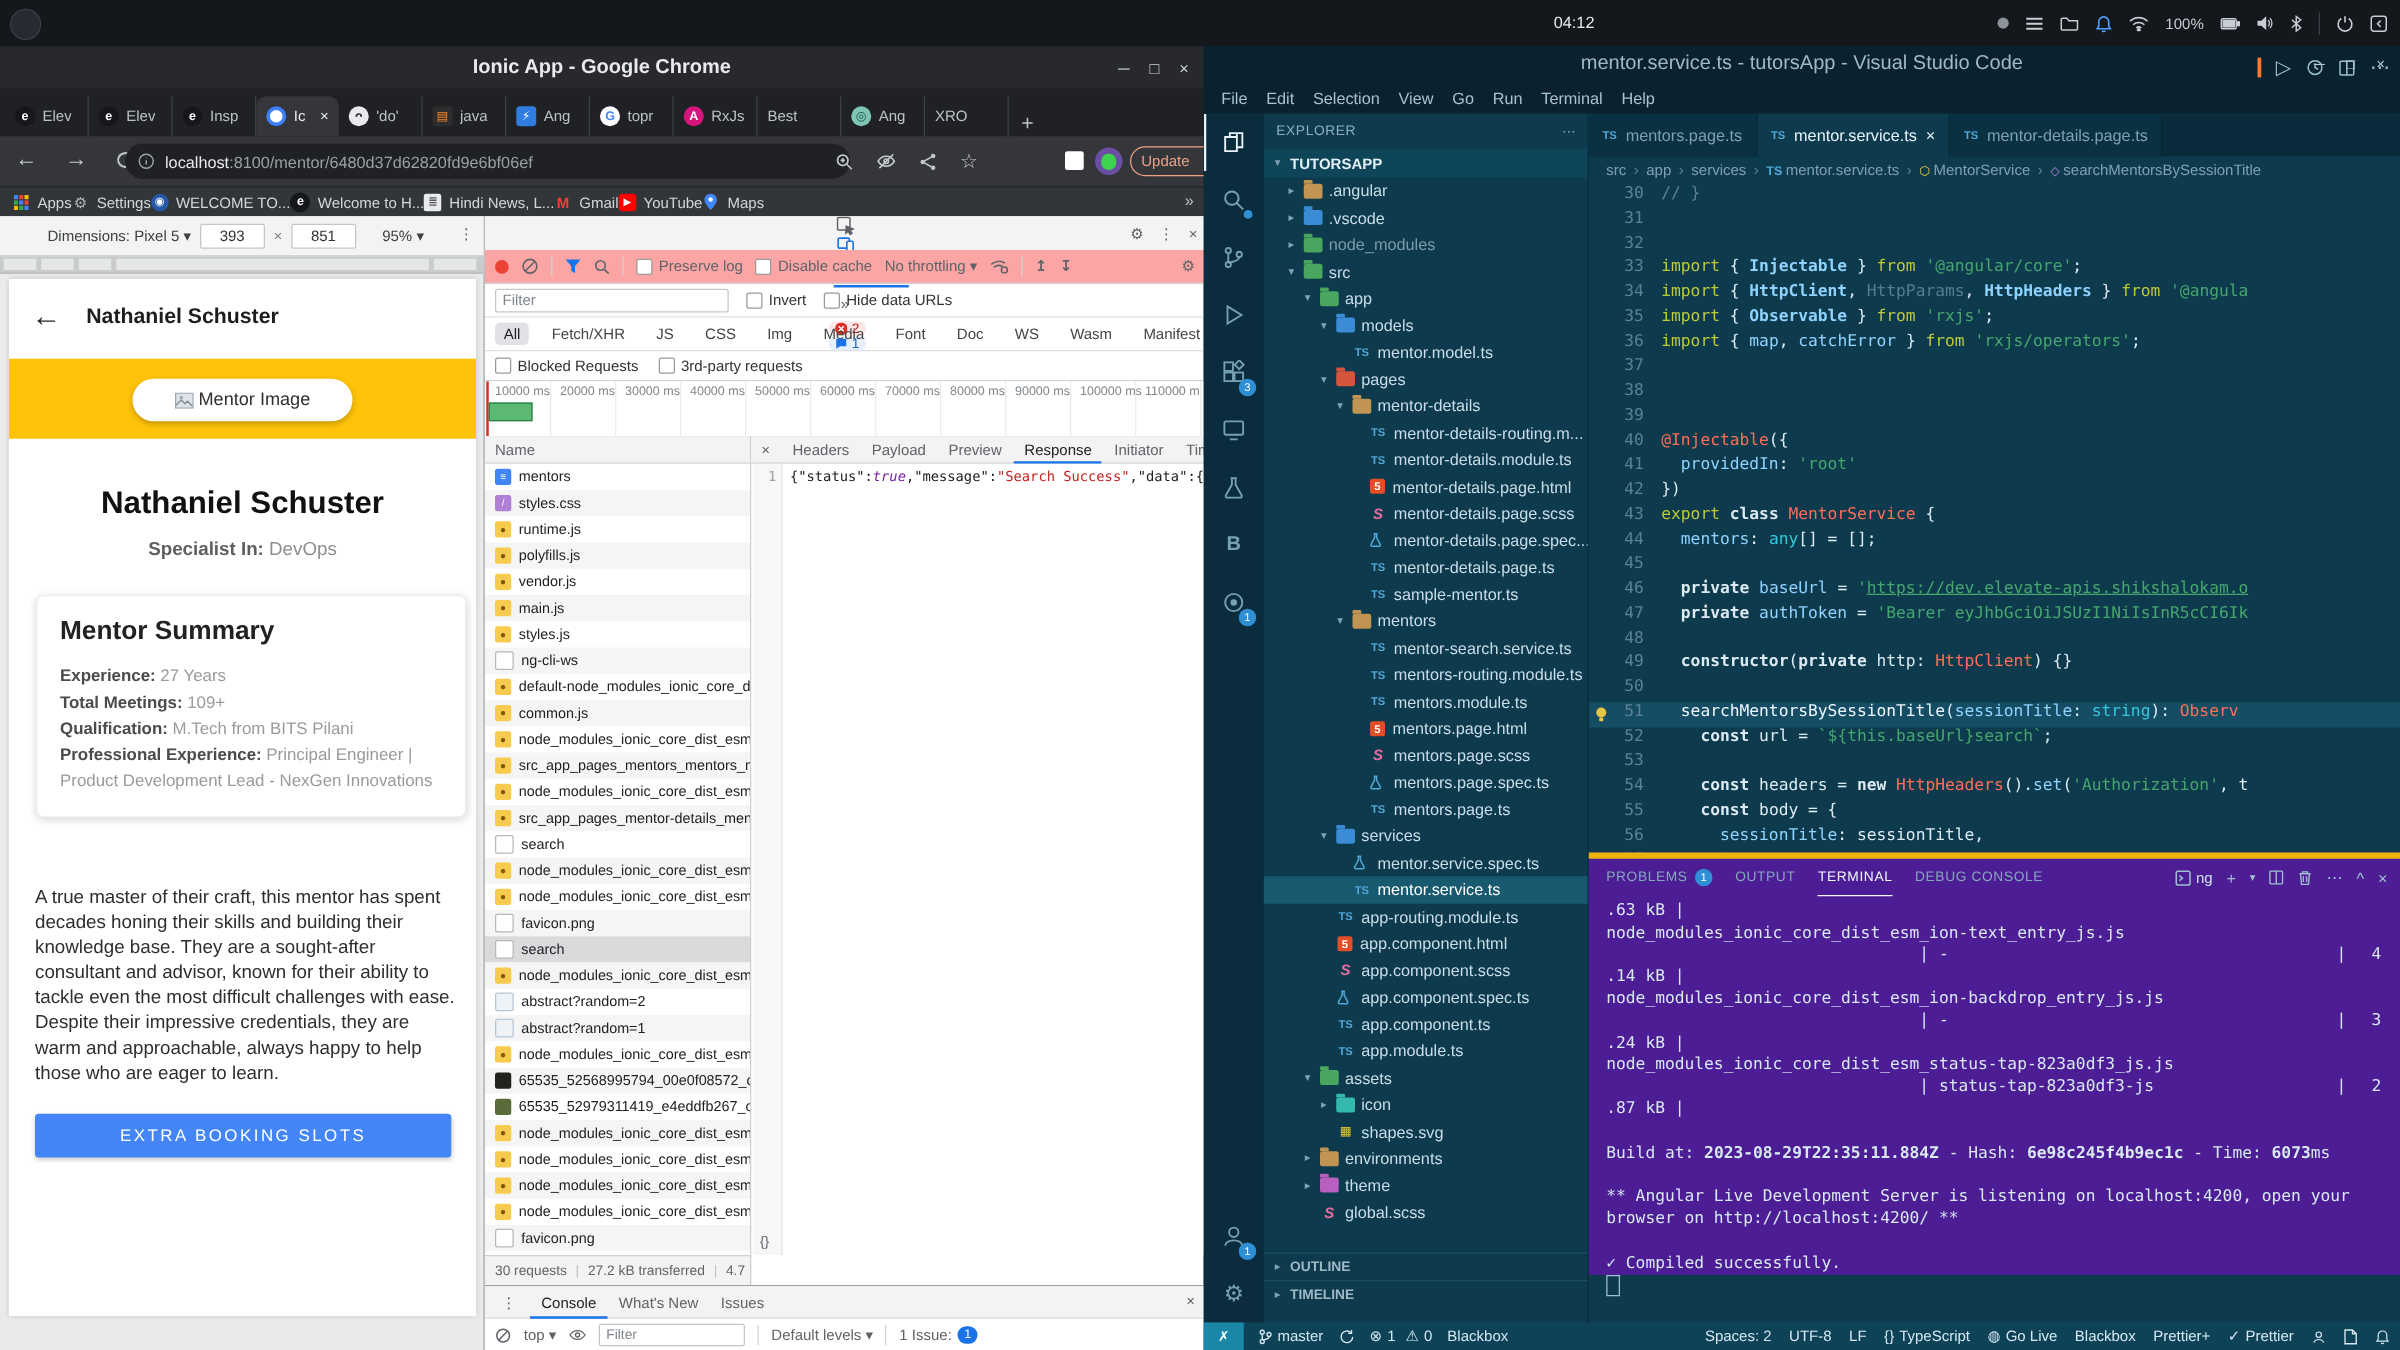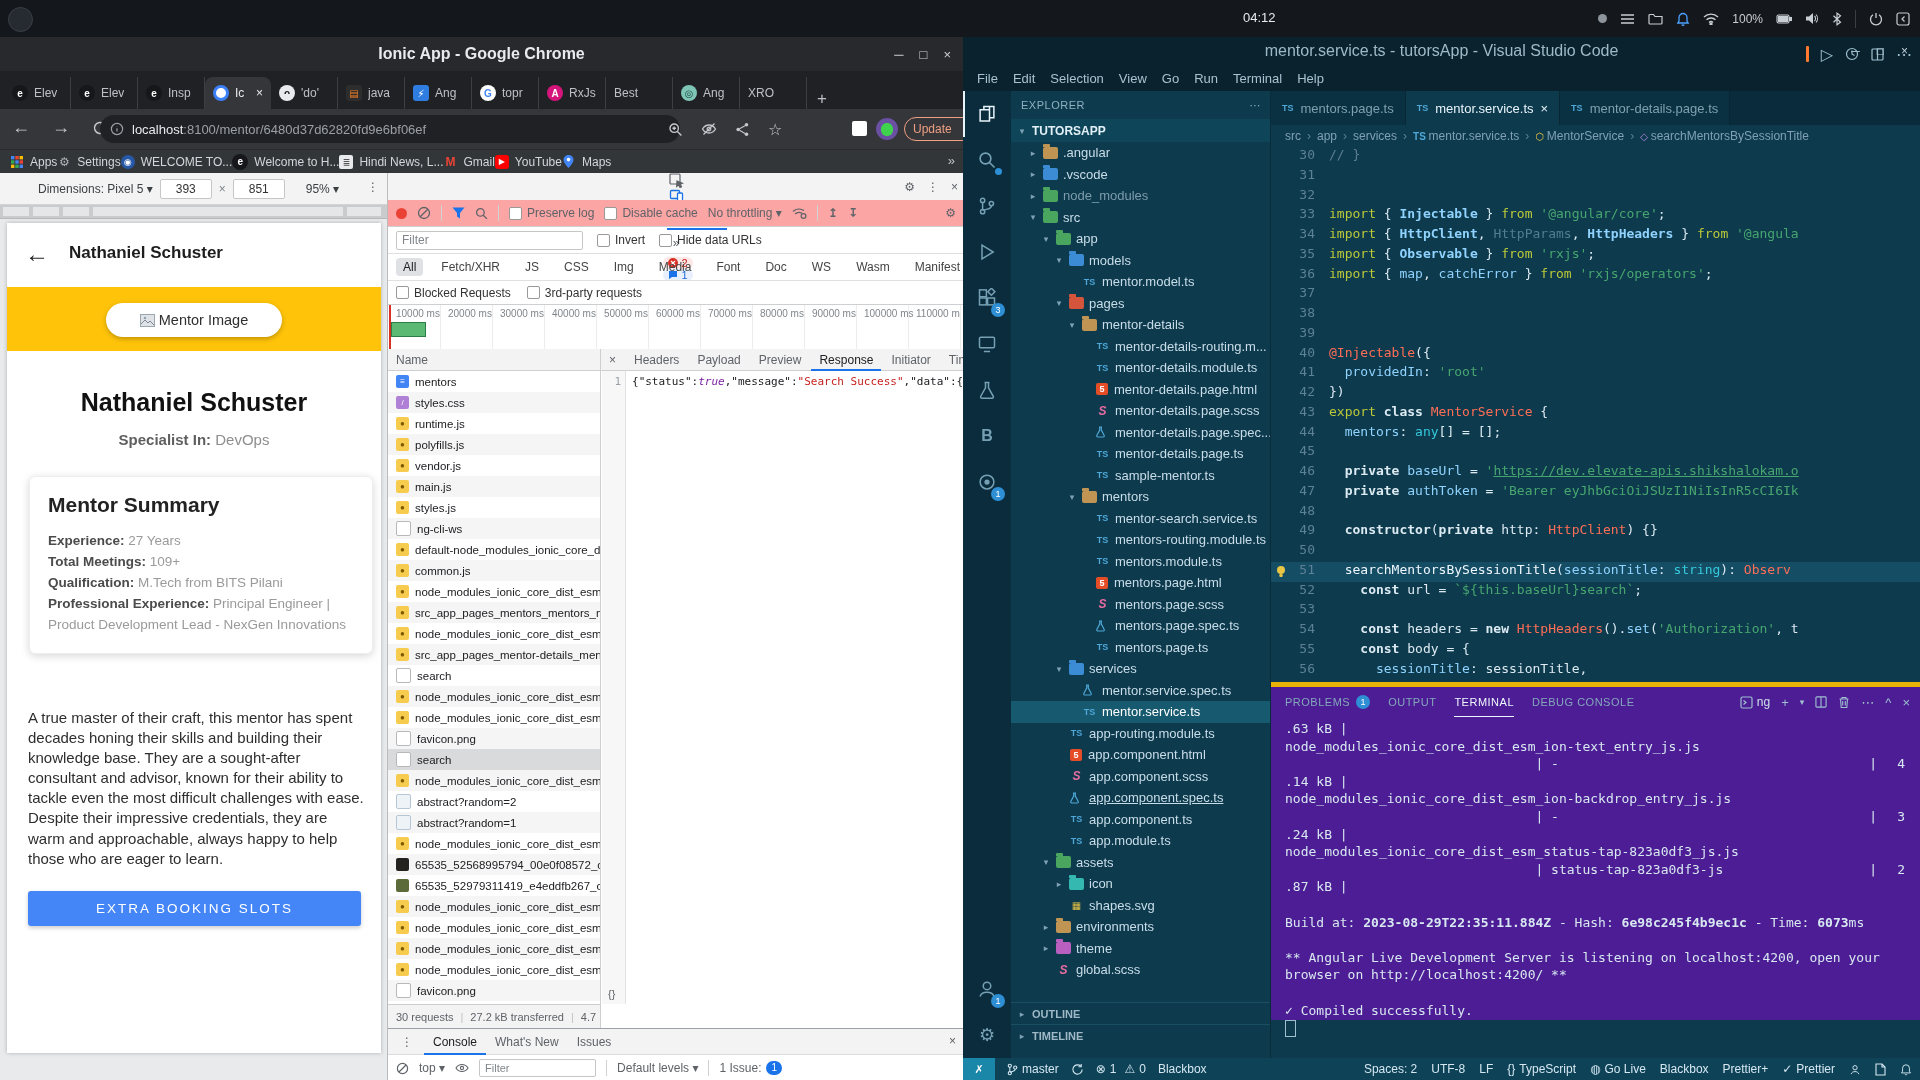--- a/index.html
+++ b/index.html
@@ -1073,21 +1073,21 @@
           <div class="trow" style="padding-left: 43px;">
             <span class="chev"></span>
             <span class="fic htmlb">5</span>
             <span>app.component.html</span>
           </div>
           <div class="trow" style="padding-left: 43px;">
             <span class="chev"></span>
             <span class="fic scss">S</span>
             <span>app.component.scss</span>
           </div>
-          <div class="trow" style="padding-left: 43px; text-decoration: underline;">
+          <div class="trow" style="padding-left: 43px;">
             <span class="chev"></span>
             <span class="fic spec">
               <svg width="11" height="12" viewBox="0 0 11 12" fill="none" stroke="#4fa8d8" stroke-width="1.2">
                 <path d="M4 1h3M4.7 1v3L1.8 9.5A1 1 0 0 0 2.7 11h5.6a1 1 0 0 0 .9-1.5L6.3 4V1"></path>
               </svg>
             </span>
             <span>app.component.spec.ts</span>
           </div>
           <div class="trow" style="padding-left: 43px;">
             <span class="chev"></span>

